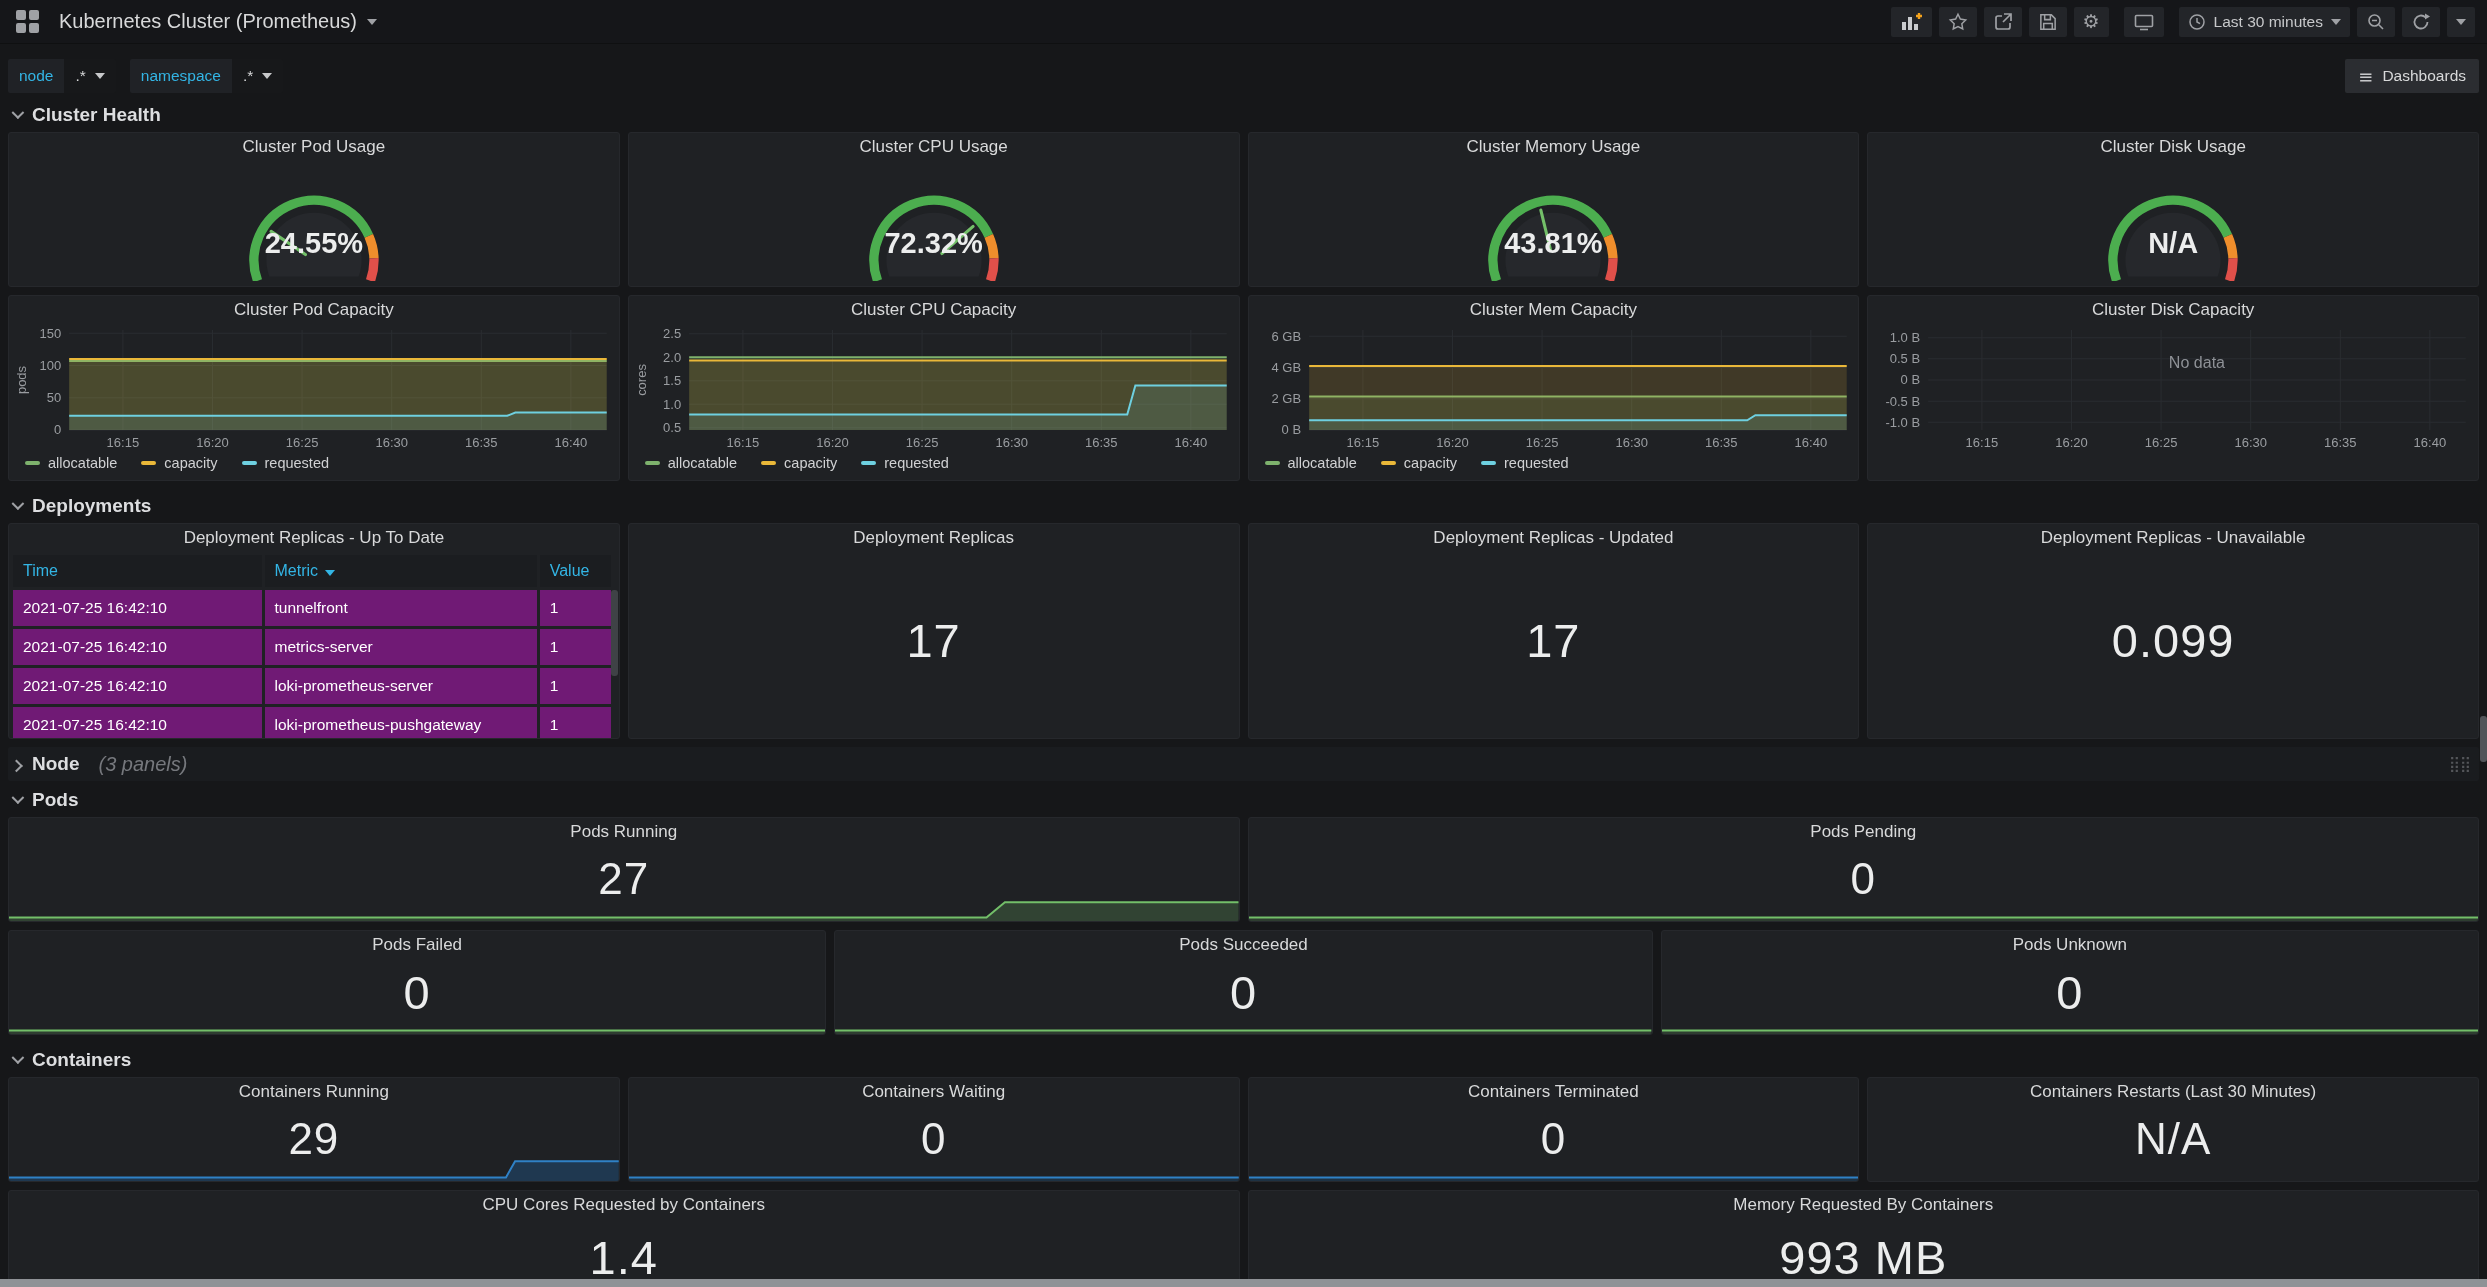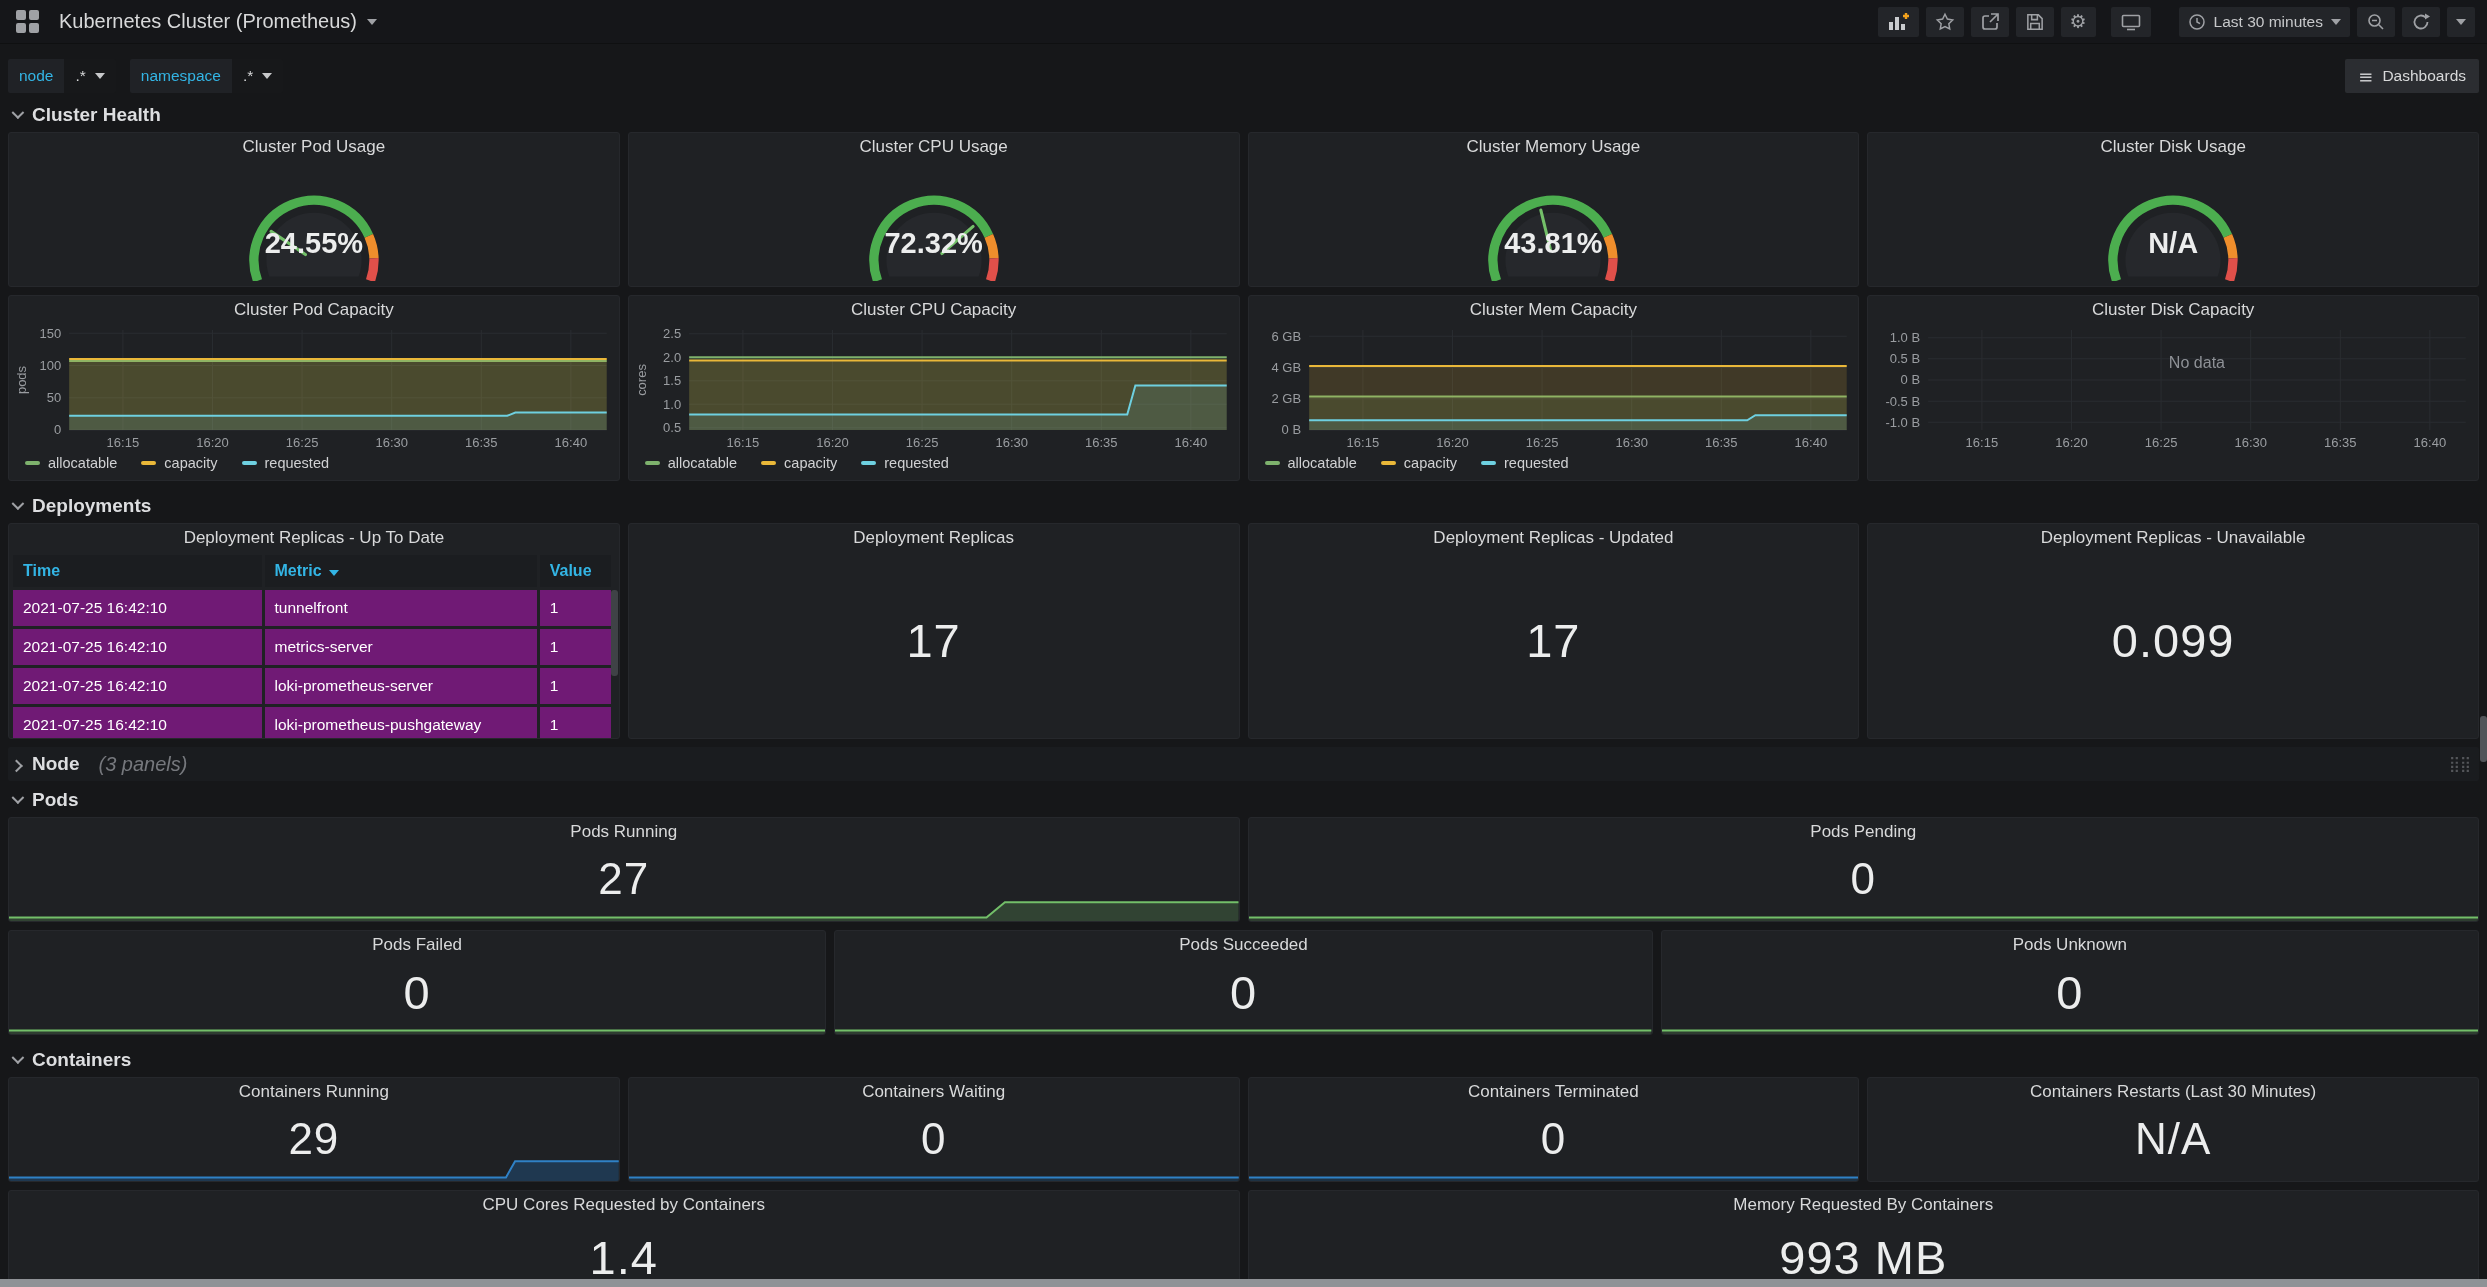--- a/index.html
+++ b/index.html
@@ -54,21 +54,21 @@
   .legend{display:flex;gap:24px;padding:3px 16px;font-size:14.5px;color:#d0d1d3}
   .legend-item{display:flex;align-items:center;cursor:pointer}
   .legend-dash{width:15px;height:4px;border-radius:2px;display:inline-block;margin-right:8px}
   
   .stat-value{position:absolute;top:calc(50% + 9px);left:0;width:100%;text-align:center;transform:translateY(-50%);font-size:47px;font-weight:500;color:#eceded;letter-spacing:1px}
   .row.split2 .stat-value,.row.cont4 .stat-value{font-size:44px}
   svg.spark{position:absolute;left:0;bottom:0;width:100%;height:36px;display:block}
   .row.cont4{height:105px}
   
   table{border-collapse:separate;border-spacing:3px;width:calc(100% - 6px);table-layout:fixed;margin-left:1px}
-  th{font-size:16px;color:#33b5e5;text-align:left;padding:7px 10px;font-weight:700;background:#1b1d20;cursor:pointer;white-space:nowrap}
+  th{font-size:16px;color:#33b5e5;text-align:left;padding:7px 10px;font-weight:400;background:#1b1d20;cursor:pointer;white-space:nowrap}
   th.c0,td.c0{width:42%}
   th.c1,td.c1{width:46%}
   th.c2,td.c2{width:12%}
   td{background:#701a75;color:#fff;font-size:15.5px;padding:9px 10px;white-space:nowrap;overflow:hidden}
   .tscroll{position:absolute;right:1px;top:66px;width:7px;height:86px;background:#3f4246;border-radius:3px;cursor:pointer}
   
   .hbar{position:absolute;left:0;right:0;bottom:0;height:8px;background:#8f9296;z-index:5}
   .vthumb{position:absolute;right:0;top:716px;width:7px;height:46px;background:#515459;border-radius:3px;z-index:5}
 </style>
 </head>
@@ -113,21 +113,21 @@
     </span>
     <span class="navbtn">
       <span class="glyph">⚙</span>
     </span>
     <span class="navbtn" style="margin-left:8px">
       <svg width="22" height="20" viewBox="0 0 22 20">
         <rect x="2.5" y="3.5" width="17" height="11" rx="1" stroke="#9fa1a5" stroke-width="1.6" fill="none"></rect>
         <path d="M7 17.5 h8" stroke="#9fa1a5" stroke-width="1.6"></path>
       </svg>
     </span>
-    <span class="navbtn" style="margin-left:21px">
+    <span class="navbtn" style="margin-left:8px">
       <svg width="18" height="18" viewBox="0 0 18 18">
         <circle cx="9" cy="9" r="7" stroke="#9fa1a5" stroke-width="1.5" fill="none"></circle>
         <path d="M9 5 v4 l3 1.6" stroke="#9fa1a5" stroke-width="1.5" fill="none"></path>
       </svg>
       <span class="timetext">Last 30 minutes</span>
       <span class="tri"></span>
     </span>
     <span class="navbtn">
       <svg width="20" height="20" viewBox="0 0 20 20">
         <circle cx="8.5" cy="8.5" r="5.5" stroke="#9fa1a5" stroke-width="1.6" fill="none"></circle>

